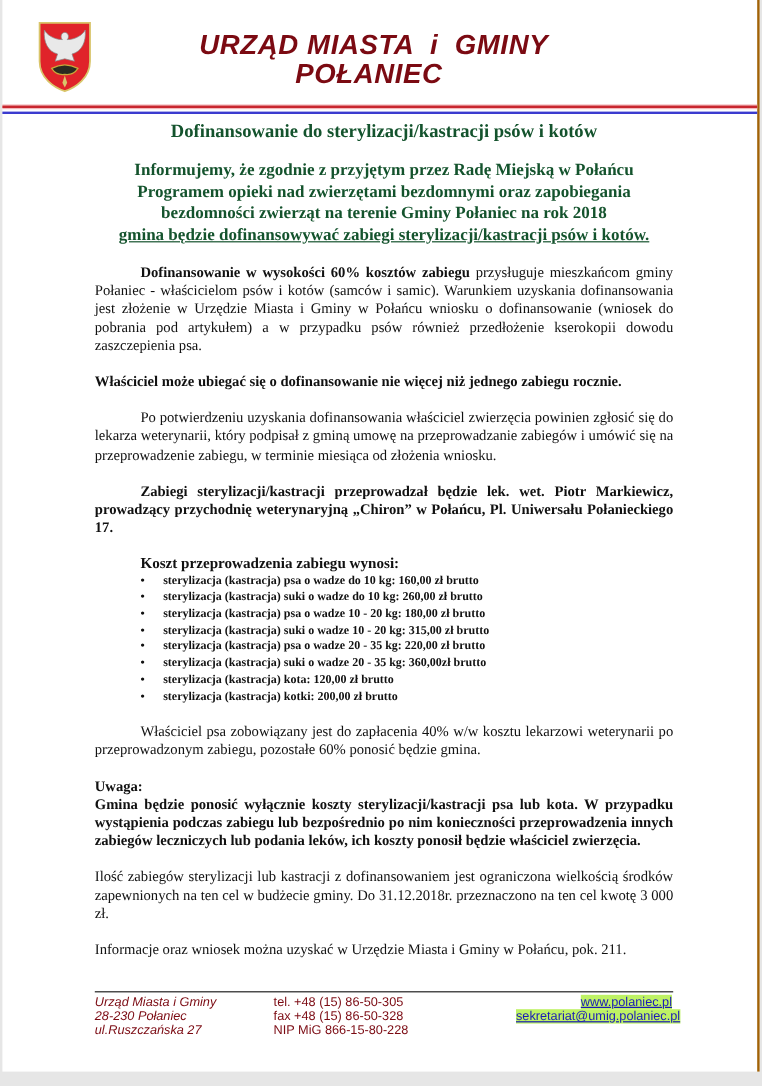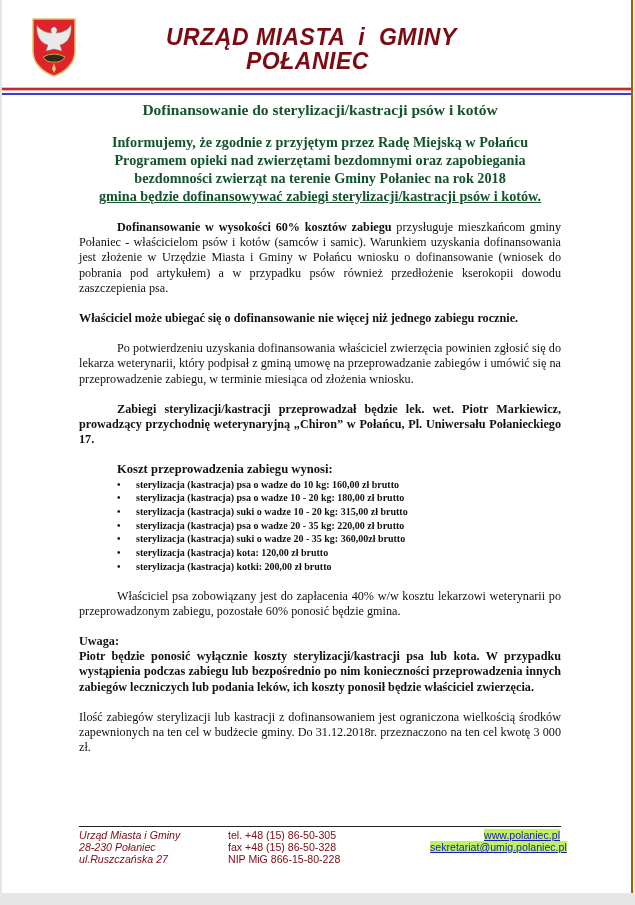--- a/index.html
+++ b/index.html
@@ -81,39 +81,41 @@
     <div class="gap"></div>
     <p class="ind">Po potwierdzeniu uzyskania dofinansowania właściciel zwierzęcia powinien zgłosić się do lekarza weterynarii, który podpisał z gminą umowę na przeprowadzanie zabiegów i umówić się na przeprowadzenie zabiegu, w terminie miesiąca od złożenia wniosku.</p>
 
     <div class="gap"></div>
     <p class="ind b">Zabiegi sterylizacji/kastracji przeprowadzał będzie lek. wet. Piotr Markiewicz, prowadzący przychodnię weterynaryjną „Chiron” w Połańcu, Pl. Uniwersału Połanieckiego 17.</p>
 
     <div class="gap"></div>
     <div class="list-head">Koszt przeprowadzenia zabiegu wynosi:</div>
     <ul>
       <li>sterylizacja (kastracja) psa o wadze do 10 kg: 160,00 zł brutto</li>
+      <li>sterylizacja (kastracja) suki o wadze do 10 kg: 260,00 zł brutto</li>
       <li>sterylizacja (kastracja) psa o wadze 10 - 20 kg: 180,00 zł brutto</li>
       <li>sterylizacja (kastracja) suki o wadze 10 - 20 kg: 315,00 zł brutto</li>
       <li>sterylizacja (kastracja) psa o wadze 20 - 35 kg: 220,00 zł brutto</li>
       <li>sterylizacja (kastracja) suki o wadze 20 - 35 kg: 360,00zł brutto</li>
       <li>sterylizacja (kastracja) kota: 120,00 zł brutto</li>
       <li>sterylizacja (kastracja) kotki: 200,00 zł brutto</li>
     </ul>
 
     <div class="gap"></div>
     <p class="ind">Właściciel psa zobowiązany jest do zapłacenia 40% w/w kosztu lekarzowi weterynarii po przeprowadzonym zabiegu, pozostałe 60% ponosić będzie gmina.</p>
 
     <div class="gap"></div>
     <div class="b">Uwaga:</div>
-    <p class="b">Piotr będzie ponosić wyłącznie koszty sterylizacji/kastracji psa lub kota. W przypadku wystąpienia podczas zabiegu lub bezpośrednio po nim konieczności przeprowadzenia innych zabiegów leczniczych lub podania leków, ich koszty ponosił będzie właściciel zwierzęcia.</p>
+    <p class="b">Gmina będzie ponosić wyłącznie koszty sterylizacji/kastracji psa lub kota. W przypadku wystąpienia podczas zabiegu lub bezpośrednio po nim konieczności przeprowadzenia innych zabiegów leczniczych lub podania leków, ich koszty ponosił będzie właściciel zwierzęcia.</p>
 
     <div class="gap"></div>
     <p>Ilość zabiegów sterylizacji lub kastracji z dofinansowaniem jest ograniczona wielkością środków zapewnionych na ten cel w budżecie gminy. Do 31.12.2018r. przeznaczono na ten cel kwotę 3 000 zł.</p>
 
     <div class="gap"></div>
+    <p>Informacje oraz wniosek można uzyskać w Urzędzie Miasta i Gminy w Połańcu, pok. 211.</p>
   </div>
 
   <div class="foot-line"></div>
   <div class="foot c1">
     <div>Urząd Miasta i Gminy</div>
     <div>28-230  Połaniec</div>
     <div>ul.Ruszczańska 27</div>
   </div>
   <div class="foot c2">
     <div>tel.  +48 (15)  86-50-305</div>

